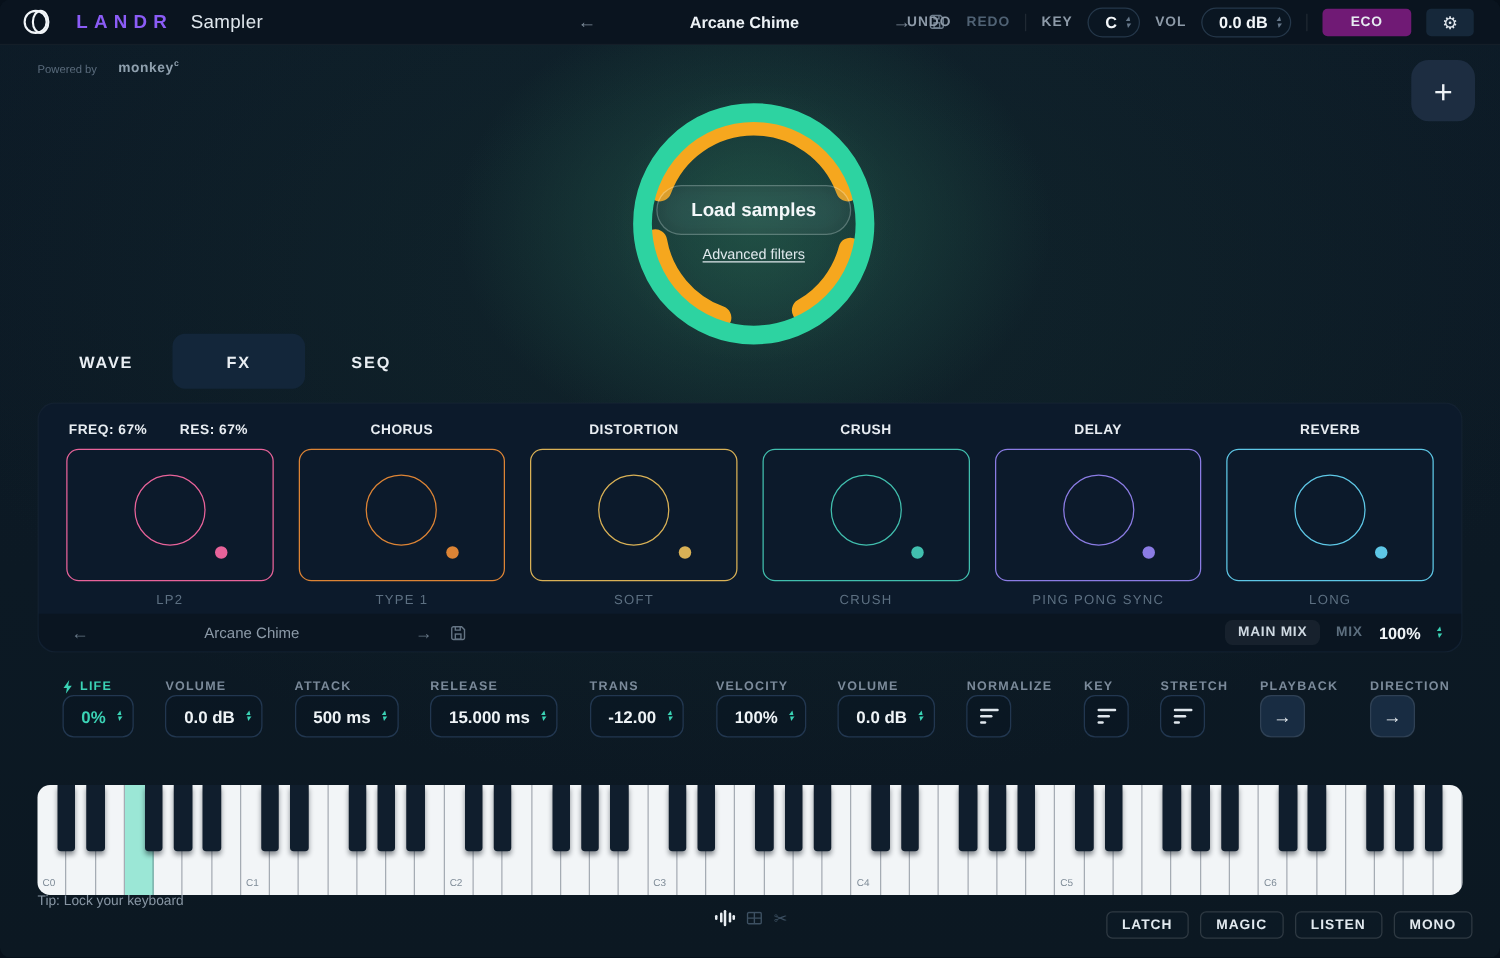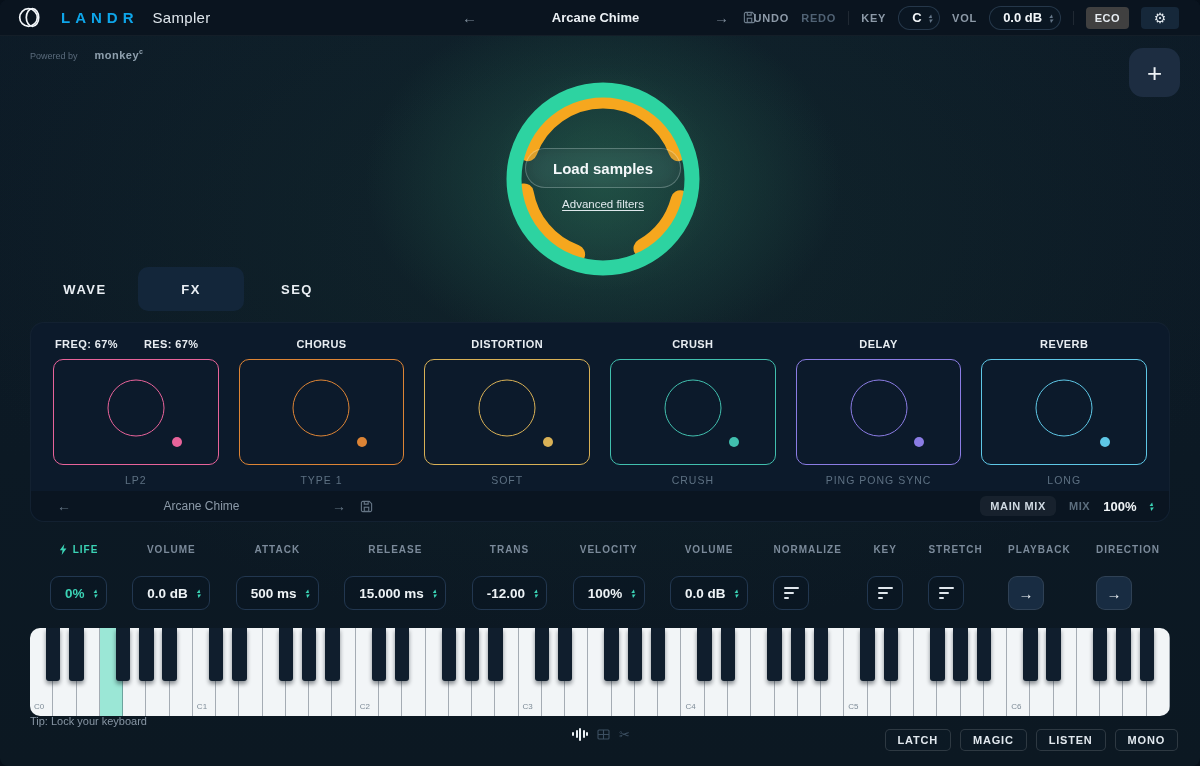--- a/index.html
+++ b/index.html
@@ -6,37 +6,37 @@
   *{box-sizing:border-box;font-family:"Liberation Sans", sans-serif;}
   .app{position:relative;width:1200px;height:766px;overflow:hidden;border-radius:8px;
        background:
         radial-gradient(340px 260px at 603px 180px, rgba(42,108,88,.50), rgba(42,108,88,0) 70%),
         radial-gradient(900px 560px at 50% 28%, rgba(24,56,54,.35), rgba(24,56,54,0) 75%),
         linear-gradient(#0d1b27,#0c1924 60%,#0c1822);}
   
   .topbar{position:absolute;top:0;left:0;right:0;height:36px;background:#0a141f;
           border-bottom:1px solid rgba(255,255,255,.045);display:flex;align-items:center;padding:0 18px;z-index:30;}
   .logo{display:flex;align-items:center;margin-right:16px;}
-  .brand{color:#0ea5e9;font-weight:bold;font-size:15px;letter-spacing:5px;}
+  .brand{color:#8b5cf6;font-weight:bold;font-size:15px;letter-spacing:5px;}
   .product{color:#dfe6ec;font-size:15px;margin-left:14px;letter-spacing:.3px;}
   .preset-nav{position:absolute;left:458px;width:298px;display:flex;align-items:center;}
   .nav-arrow{color:#7e8c9a;font-size:15px;cursor:default;padding:0 4px;}
   .preset-name{flex:1;text-align:center;color:#ecf1f5;font-size:13px;font-weight:bold;}
   .save-btn{display:flex;align-items:center;margin-left:10px;}
   .topbar-right{position:absolute;right:21px;display:flex;align-items:center;gap:12px;}
   .tb-label{font-size:11px;color:#8d9aa8;letter-spacing:.8px;font-weight:bold;}
   .tb-label.dim{color:#52647588;color:#506274;}
   .pill-stepper{display:flex;align-items:center;height:24px;border:1px solid rgba(88,120,150,.35);
                 border-radius:12px;padding:0 7px 0 13px;gap:7px;background:rgba(10,24,38,.5);}
   .pill-stepper .val{color:#f2f6f9;font-size:13px;font-weight:bold;}
   .updown{display:flex;flex-direction:column;line-height:5px;font-size:7px;color:#66788a;}
   .updown.teal{color:var(--accent);}
   .vsep{width:1px;height:14px;background:rgba(255,255,255,.09);}
-  .eco-btn{height:22px;background:#404040;border-radius:4px;color:#e6ecf1;font-size:11px;font-weight:bold;
-           display:flex;align-items:center;padding:0 9px;letter-spacing:.5px;}
+  .eco-btn{height:22px;background:#701a75;border-radius:4px;color:#e6ecf1;font-size:11px;font-weight:bold;
+           display:flex;align-items:center;padding:0 23px;letter-spacing:.5px;}
   .gear-btn{height:22px;width:38px;background:#16283a;border-radius:4px;color:#dfe6ec;font-size:14px;
             display:flex;align-items:center;justify-content:center;}
   
   .powered{position:absolute;left:30px;top:48px;font-size:9px;color:#5a6b7c;display:flex;align-items:baseline;gap:17px;}
   .powered b{font-size:11px;color:#8fa0ae;letter-spacing:.5px;}
   .powered sup{font-size:7px;color:#8fa0ae;}
   .plus-btn{position:absolute;right:20px;top:48px;width:51px;height:49px;border-radius:14px;background:#1d2d41;
             color:#edf2f6;font-size:26px;font-weight:300;display:flex;align-items:center;justify-content:center;line-height:0;}
   
   .hero{position:absolute;left:488px;top:64px;width:230px;height:230px;}
@@ -70,22 +70,22 @@
   .strip-nav .nav-arrow{font-size:14px;color:#67768595;color:#657585;}
   .strip-name{flex:1;text-align:center;color:#8c9aa8;font-size:12px;}
   .strip-right{position:absolute;right:16px;top:0;bottom:0;display:flex;align-items:center;gap:13px;}
   .mainmix-btn{background:rgba(255,255,255,.055);border-radius:6px;padding:4px 10px;color:#cfd9e2;
                font-size:11px;font-weight:bold;letter-spacing:.6px;}
   .mix-label{color:#5c6e7e;font-size:11px;font-weight:bold;letter-spacing:.6px;}
   .mix-val{color:#f0f4f7;font-size:13px;font-weight:bold;}
   
   .params{position:absolute;left:50px;right:40px;top:543px;display:flex;justify-content:space-between;align-items:flex-start;}
   .param{display:flex;flex-direction:column;}
-  .param-label{height:12px;display:flex;align-items:center;gap:5px;margin-bottom:21px;color:#7b8a9a;
-               font-size:10px;font-weight:bold;letter-spacing:1px;white-space:nowrap;justify-content:center;}
+  .param-label{height:12px;display:flex;align-items:center;gap:5px;margin-bottom:1px;color:#7b8a9a;
+               font-size:10px;font-weight:bold;letter-spacing:1px;white-space:nowrap;}
   .param-label.accent{color:var(--accent);}
   .bolt{color:var(--accent);display:flex;}
   .stepper{height:34px;border:1px solid #223750;background:rgba(9,21,35,.55);border-radius:9px;
            display:flex;align-items:center;padding:0 9px 0 14px;gap:9px;}
   .stepper .val{color:#eef3f6;font-size:13.5px;font-weight:bold;white-space:nowrap;}
   .stepper .val.accent{color:var(--accent);}
   .icon-btn{width:36px;height:34px;border:1px solid #223750;background:rgba(9,21,35,.55);border-radius:9px;
             display:flex;align-items:center;justify-content:center;}
   .icon-btn.solid{background:#182c42;border-color:rgba(255,255,255,.10);}
   .bars{display:flex;flex-direction:column;gap:2.5px;align-items:flex-start;}

